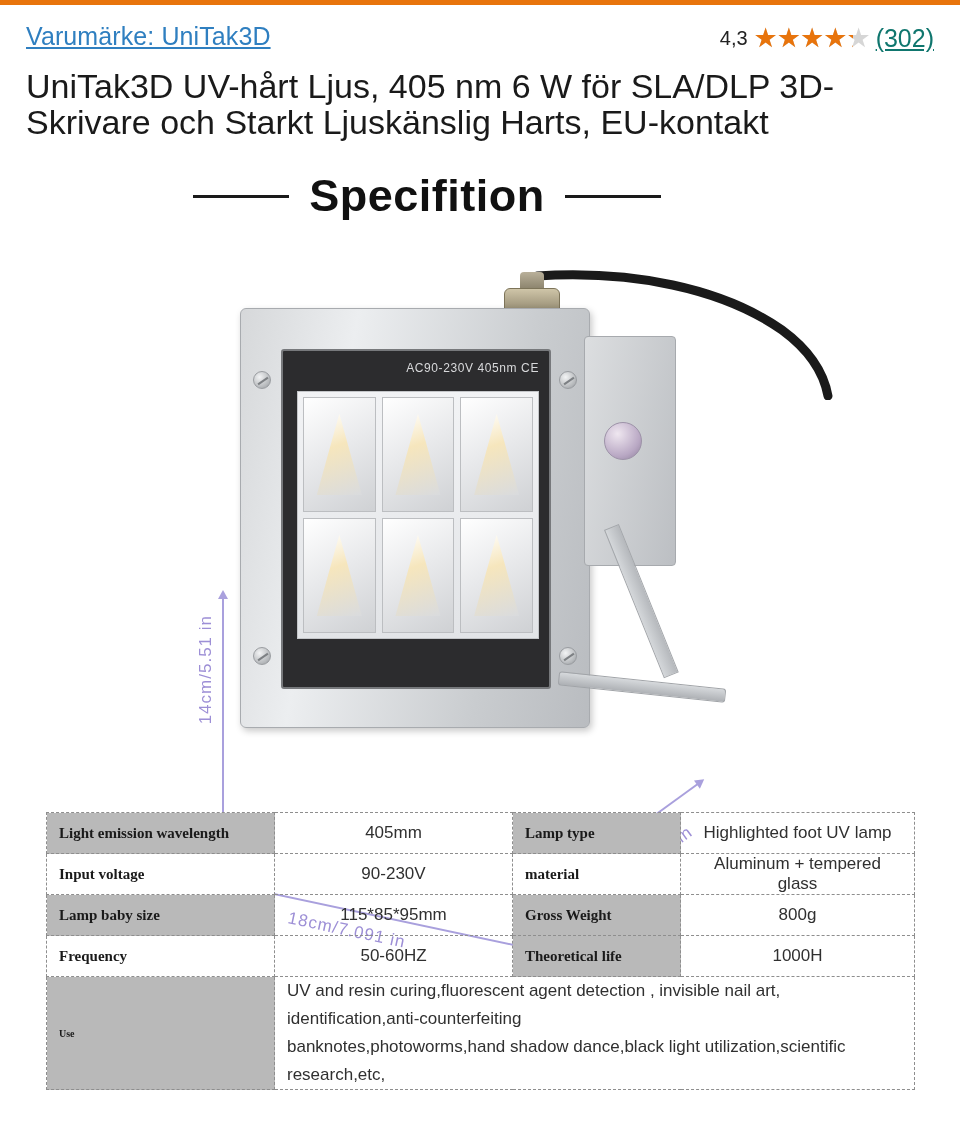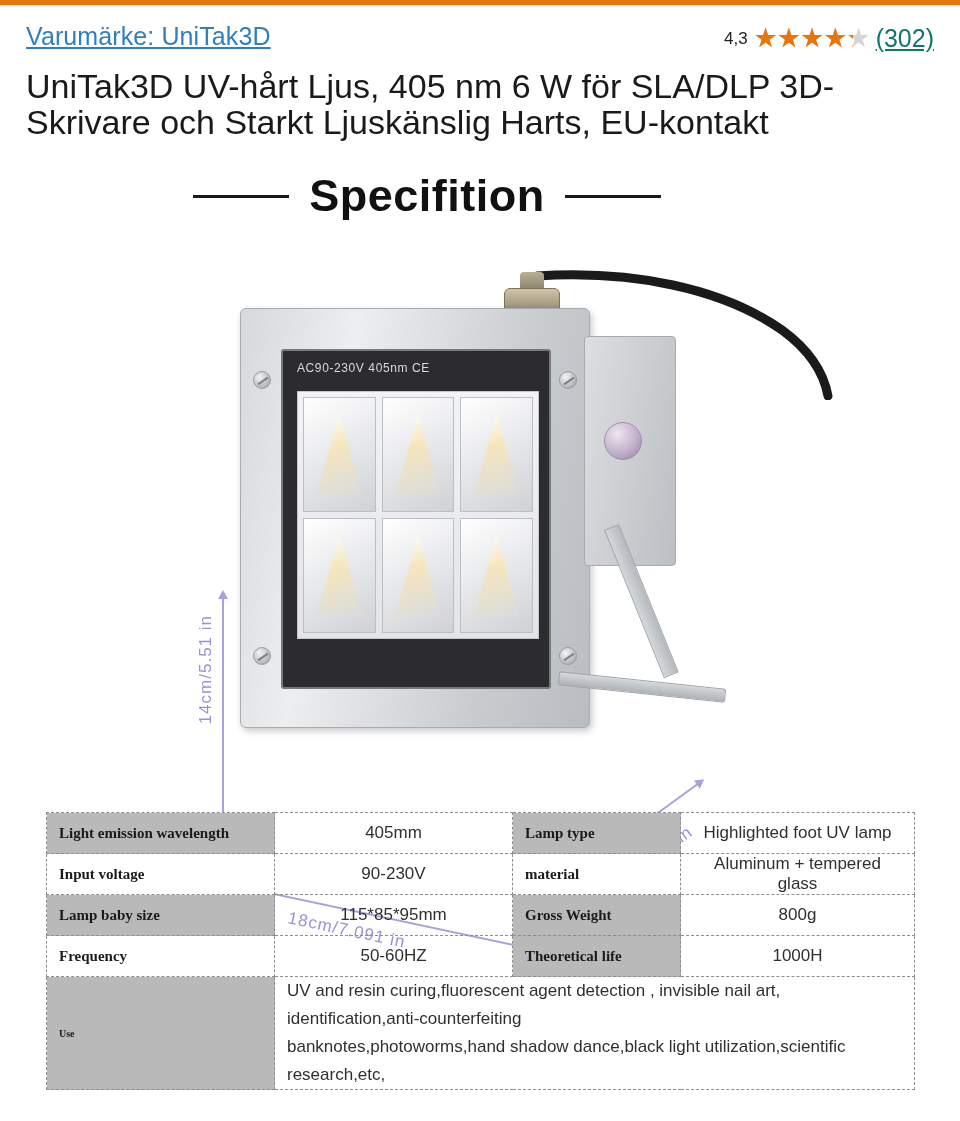--- a/index.html
+++ b/index.html
@@ -22,21 +22,21 @@
     position:absolute; left:26px; top:22px; width:908px; height:36px;
   }
   .brand-link {
     font-size:25px; color:#2f7fc0; font-weight:400; letter-spacing:0.1px;
     white-space:nowrap;
   }
   .rating {
     position:absolute; right:0; top:2px; display:flex; align-items:center; gap:6px;
     white-space:nowrap;
   }
-  .rating-value { font-size:17px; color:#222; }
+  .rating-value { font-size:20px; color:#222; }
   .stars { position:relative; display:inline-block; font-size:27px; line-height:27px; }
   .stars .base { color:#d6d6d6; letter-spacing:-1px; }
   .stars .fill {
     position:absolute; left:0; top:0; overflow:hidden; white-space:nowrap;
     color:#e8740c; letter-spacing:-1px;
   }
   .rating-count { font-size:25px; color:#0f766e; }
 
   .title {
     position:absolute; left:26px; top:68px; width:900px;
@@ -122,21 +122,21 @@
     background:#2c2c2e; border-radius:3px;
     border:2px solid #77797c;
   }
   .glass {
     position:absolute; left:14px; top:40px; width:242px; height:248px;
     background:linear-gradient(180deg,#f2f3f5,#e2e4e7);
     border:1px solid #c4c6c9;
   }
   .ac-text {
     position:absolute; left:14px; top:10px; width:242px;
-    color:#d8d9db; font-size:12px; letter-spacing:0.6px; text-align:left;
+    color:#d8d9db; font-size:12px; letter-spacing:0.6px; text-align:right;
     font-family:"Liberation Sans", sans-serif;
   }
   .led-grid {
     position:absolute; left:14px; top:40px; width:242px; height:248px;
     display:grid; grid-template-columns:repeat(3,1fr); grid-template-rows:repeat(2,1fr);
     gap:6px; padding:6px;
   }
   .led {
     background:linear-gradient(150deg,#ffffff 0%,#e9eaec 45%,#cfd1d4 100%);
     border:1px solid #bcbec1; position:relative; overflow:hidden;

